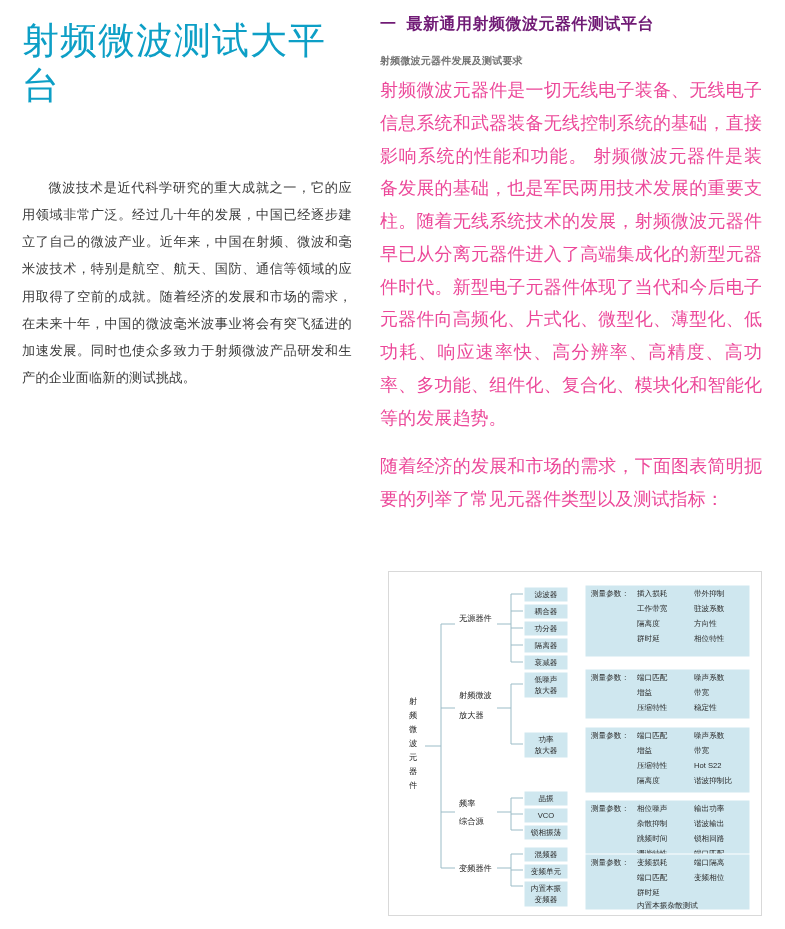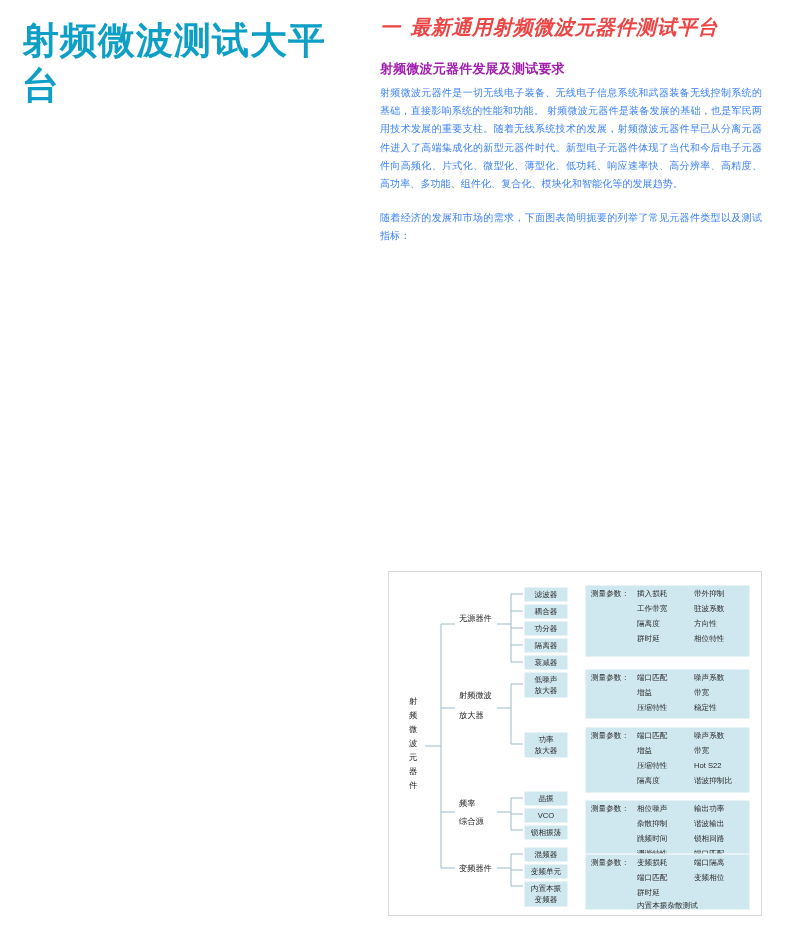--- a/index.html
+++ b/index.html
@@ -27,58 +27,57 @@
     width: 330px;
   }
   .col-right {
     position: absolute;
     left: 380px;
     top: 12px;
     width: 382px;
   }
   .main-title {
     font-size: 37px;
-    font-weight: bold;
+    font-weight: normal;
     color: #0d9fc6;
     line-height: 1.22;
     letter-spacing: 1px;
     margin: 0;
   }
   .intro-para {
     margin-top: 66px;
     font-size: 13.2px;
     line-height: 2.05;
     color: #3a3a3a;
     text-align: justify;
     text-indent: 2em;
     letter-spacing: 0.2px;
   }
   .section-heading {
-    font-size: 20px;
+    font-size: 16px;
     font-weight: bold;
-    color: #ef4444;
+    color: #701a75;
     line-height: 1.5;
     margin: 0 0 18px 0;
     letter-spacing: 0.5px;
-    font-style: italic;
   }
   .section-heading .num {
     margin-right: 10px;
   }
   .sub-heading {
-    font-size: 13px;
+    font-size: 10px;
     font-weight: bold;
-    color: #a21caf;
+    color: #737373;
     margin: 0 0 6px 0;
     letter-spacing: 0.2px;
   }
   .body-para {
-    font-size: 10px;
+    font-size: 18px;
     line-height: 1.82;
-    color: #3b82f6;
+    color: #ec4899;
     text-align: justify;
     margin: 0 0 16px 0;
     letter-spacing: 0.1px;
   }
   
   .diagram {
     position: absolute;
     left: 388px;
     top: 571px;
     width: 374px;
@@ -116,20 +115,21 @@
     stroke-width: 1;
   }
 </style>
 </head>
 <body>
 
 <div class="page">
 
   <div class="col-left">
     <h1 class="main-title">射频微波测试大平台</h1>
+    <p class="intro-para">微波技术是近代科学研究的重大成就之一，它的应用领域非常广泛。经过几十年的发展，中国已经逐步建立了自己的微波产业。近年来，中国在射频、微波和毫米波技术，特别是航空、航天、国防、通信等领域的应用取得了空前的成就。随着经济的发展和市场的需求，在未来十年，中国的微波毫米波事业将会有突飞猛进的加速发展。同时也使众多致力于射频微波产品研发和生产的企业面临新的测试挑战。</p>
   </div>
 
   <div class="col-right">
     <h2 class="section-heading">
       <span class="num">一</span><span>最新通用射频微波元器件测试平台</span>
     </h2>
     <h3 class="sub-heading">射频微波元器件发展及测试要求</h3>
     <p class="body-para">射频微波元器件是一切无线电子装备、无线电子信息系统和武器装备无线控制系统的基础，直接影响系统的性能和功能。 射频微波元器件是装备发展的基础，也是军民两用技术发展的重要支柱。随着无线系统技术的发展，射频微波元器件早已从分离元器件进入了高端集成化的新型元器件时代。新型电子元器件体现了当代和今后电子元器件向高频化、片式化、微型化、薄型化、低功耗、响应速率快、高分辨率、高精度、高功率、多功能、组件化、复合化、模块化和智能化等的发展趋势。</p>
     <p class="body-para">随着经济的发展和市场的需求，下面图表简明扼要的列举了常见元器件类型以及测试指标：</p>
   </div>

